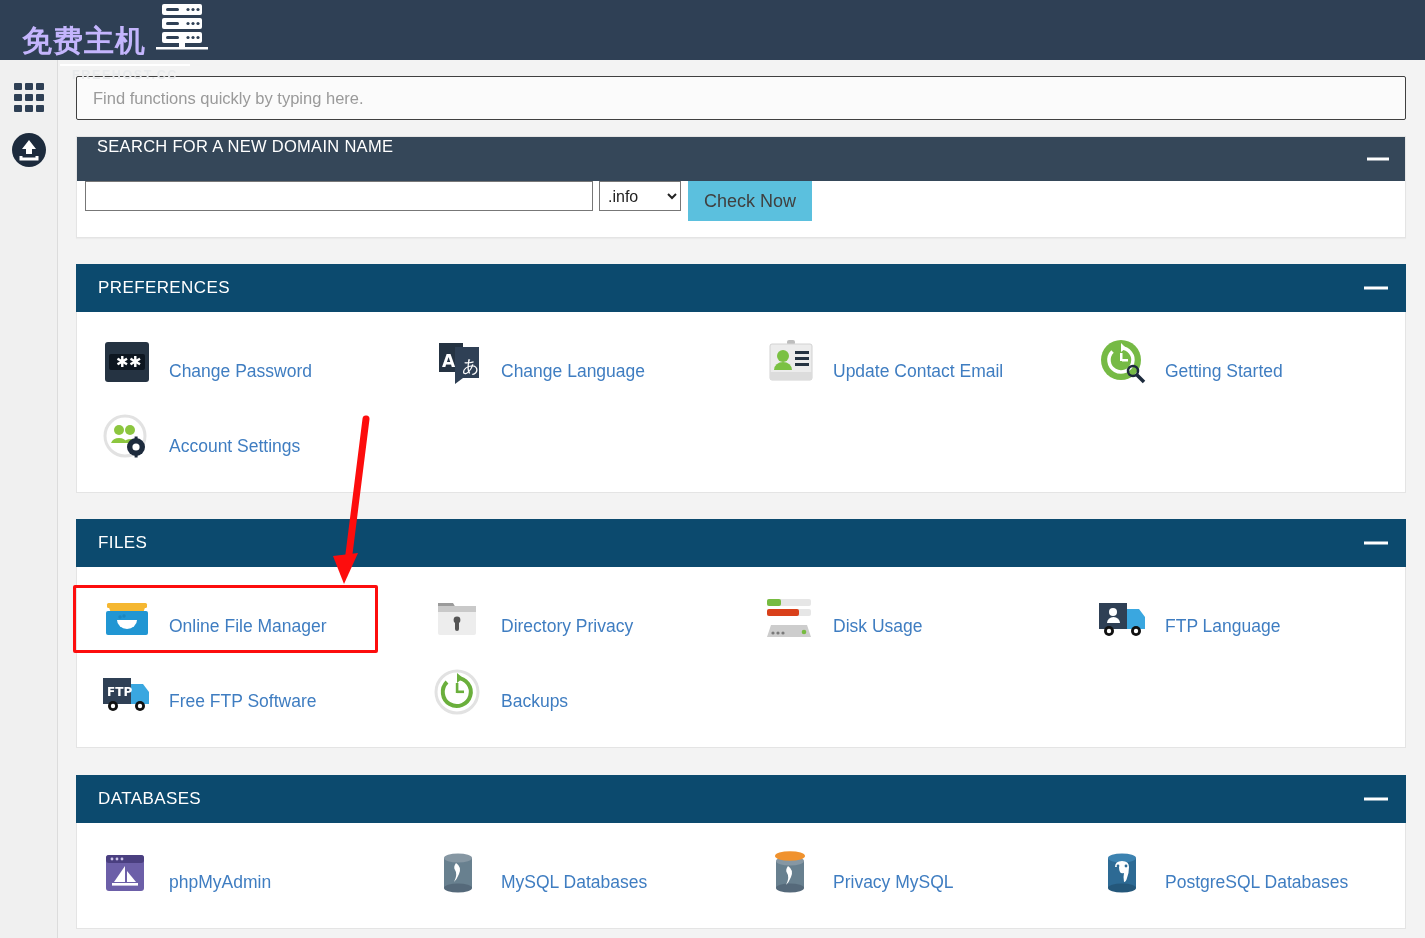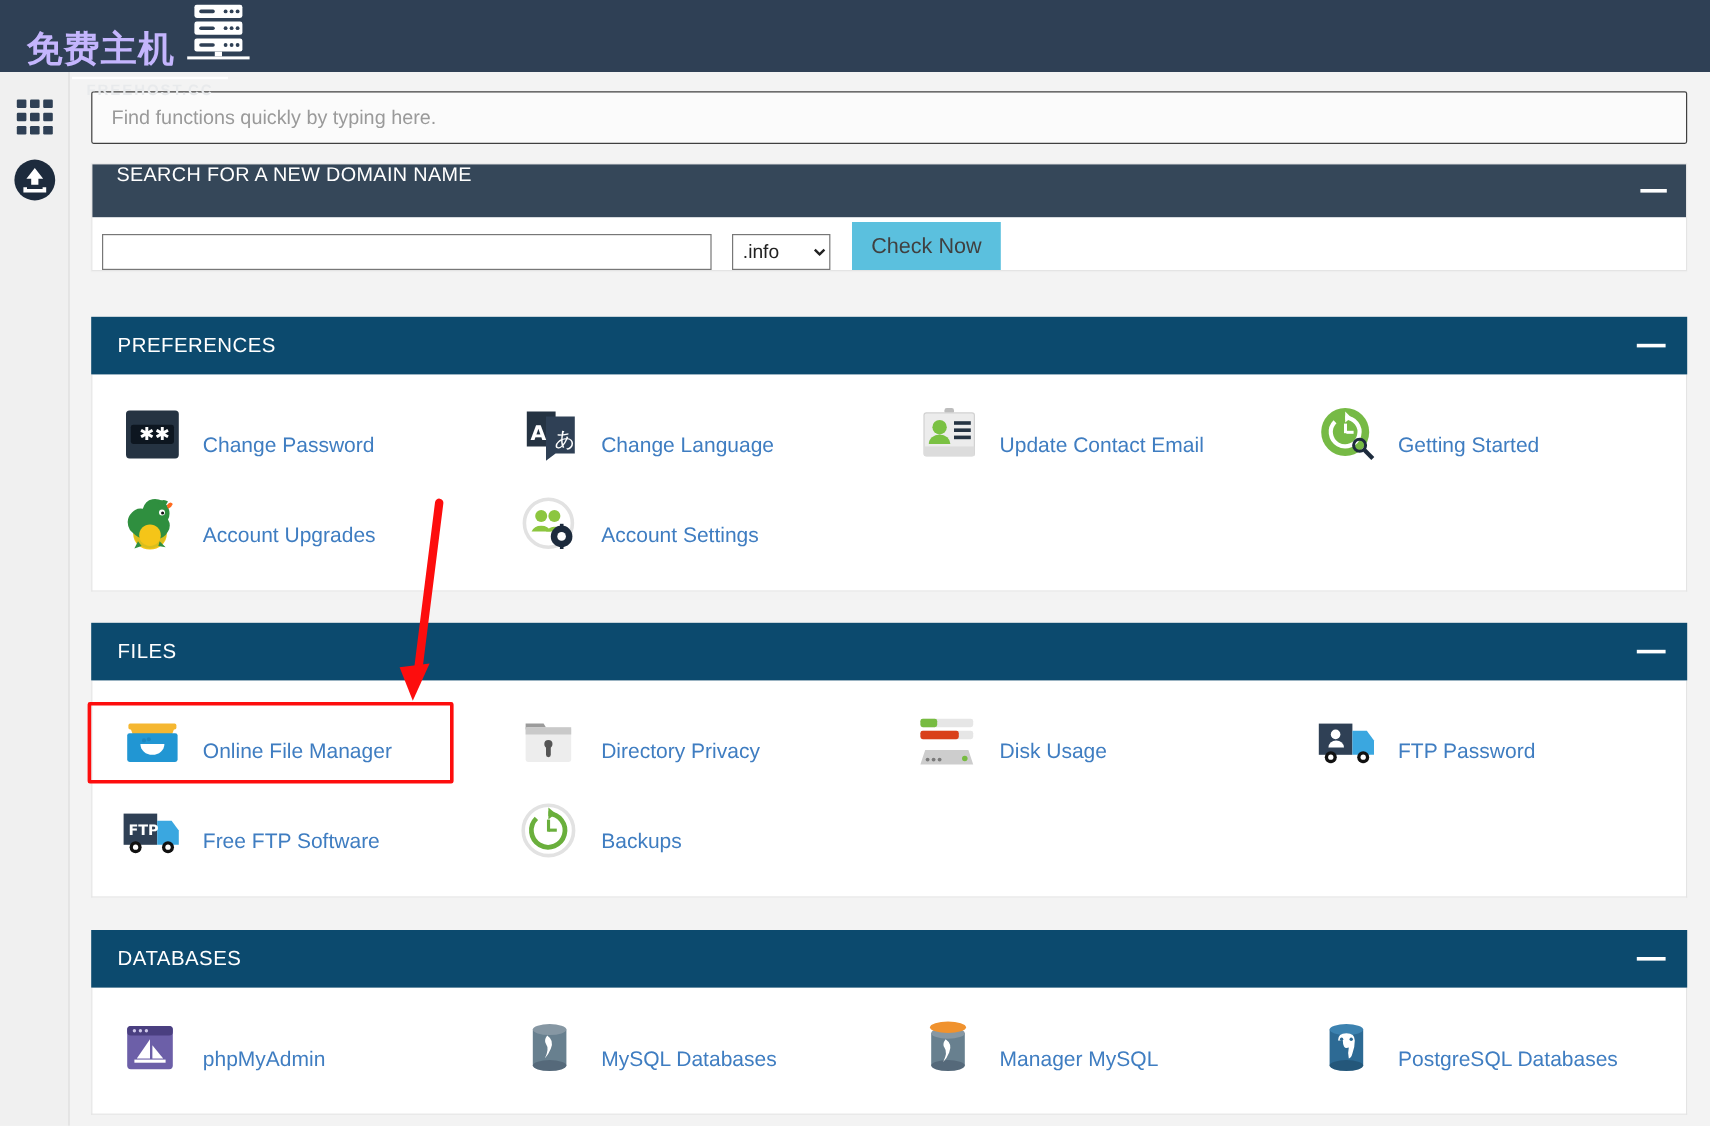--- a/index.html
+++ b/index.html
@@ -122,24 +122,24 @@
     position: relative;
   }
   .panel-head .minus {
     position: absolute; right: 16px; top: 50%;
     transform: translateY(-50%);
     width: 22px; height: 3px;
     background: #ffffff;
     cursor: pointer;
   }
   .domain-body {
-    height: 44px;
-    display: flex; align-items: flex-end;
+    height: 56px;
+    display: flex; align-items: flex-start;
     padding: 0 8px;
-    gap: 12px;
+    gap: 1px;
   }
   .domain-input {
     width: 508px; height: 30px;
     border: 1px solid #777;
     background: #fff;
     padding: 0 6px;
     font-family: "Liberation Sans", sans-serif;
     font-size: 14px;
     outline: none;
   }
@@ -365,37 +365,20 @@
             <path d="M24 10 l0 -5 l5 5 l-5 4 z" fill="#ffffff"></path>
             <rect x="23" y="15" width="2.5" height="8" fill="#ffffff"></rect>
             <rect x="25" y="21" width="6" height="2.5" fill="#ffffff"></rect>
             <circle cx="36" cy="33" r="5" fill="none" stroke="#1d2b3d" stroke-width="2.5"></circle>
             <line x1="40" y1="37" x2="47" y2="44" stroke="#1d2b3d" stroke-width="3.5"></line>
           </svg>
         </span>
         <span class="tile-label">Getting Started</span>
       </a>
 
-      <a class="tile">
-        <span class="tile-icon">
-          <svg width="52" height="48" viewBox="0 0 52 48">
-            <ellipse cx="24" cy="32" rx="14" ry="13" fill="#f5c518"></ellipse>
-            <path d="M10 30 a14 14 0 0 1 14 -14 a14 14 0 0 1 14 14 a14 14 0 0 1 -28 0 z" fill="#3a9b3a" opacity="0.15"></path>
-            <path d="M7 28 q-4 -8 2 -14 q4 -4 9 -3 q2 -7 8 -8 q8 -1 12 5 q4 6 1 12 q3 5 0 10 q-3 6 -11 7 q-10 1 -16 -4 q-5 -4 -5 -5 z" fill="#2f8f3f"></path>
-            <path d="M30 6 q5 -4 9 -1 q-2 4 -6 5 z" fill="#2f8f3f"></path>
-            <path d="M38 8 q3 -4 5 -1 q-1 3 -4 4 z" fill="#ff6a1e"></path>
-            <circle cx="34" cy="14" r="2.5" fill="#ffffff"></circle>
-            <circle cx="34.5" cy="14.5" r="1.3" fill="#111"></circle>
-            <path d="M14 38 l-3 6 l6 -2 z" fill="#2f8f3f"></path>
-            <path d="M32 38 l5 5 l-6 -1 z" fill="#2f8f3f"></path>
-            <ellipse cx="24" cy="33" rx="9" ry="9" fill="#f5c518"></ellipse>
-          </svg>
-        </span>
-        <span class="tile-label">Account Upgrades</span>
-      </a>
 
       <a class="tile">
         <span class="tile-icon">
           <svg width="52" height="48" viewBox="0 0 52 48">
             <circle cx="24" cy="23" r="20" fill="none" stroke="#e2e2e2" stroke-width="3"></circle>
             <circle cx="18" cy="17" r="5" fill="#8cc63f"></circle>
             <circle cx="29" cy="17" r="5" fill="#8cc63f"></circle>
             <path d="M10 30 a8.5 7.5 0 0 1 16 0 z" fill="#8cc63f"></path>
             <path d="M22 30 a8.5 7.5 0 0 1 15 0 z" fill="#8cc63f"></path>
             <circle cx="35" cy="34" r="9" fill="#1d2b3d"></circle>
@@ -468,21 +451,21 @@
             <rect x="4" y="10" width="28" height="26" fill="#2f4055"></rect>
             <path d="M32 16 L44 16 L50 24 L50 36 L32 36 Z" fill="#3aa7e0"></path>
             <circle cx="18" cy="19" r="4" fill="#ffffff"></circle>
             <path d="M12 30 a6.5 6 0 0 1 13 0 z" fill="#ffffff"></path>
             <circle cx="14" cy="38" r="5" fill="#111"></circle>
               <circle cx="14" cy="38" r="2.2" fill="#fff"></circle>
             <circle cx="41" cy="38" r="5" fill="#111"></circle>
               <circle cx="41" cy="38" r="2.2" fill="#fff"></circle>
           </svg>
         </span>
-        <span class="tile-label">FTP Password</span>
+        <span class="tile-label">FTP Language</span>
       </a>
 
       <a class="tile">
         <span class="tile-icon">
           <svg width="56" height="48" viewBox="0 0 56 48">
             <rect x="4" y="10" width="28" height="26" fill="#2f4055"></rect>
             <path d="M32 16 L44 16 L50 24 L50 36 L32 36 Z" fill="#3aa7e0"></path>
             <text x="8" y="28" font-family="DejaVu Sans" font-size="12" font-weight="bold" fill="#ffffff">FTP</text>
             <circle cx="14" cy="38" r="5" fill="#111"></circle>
               <circle cx="14" cy="38" r="2.2" fill="#fff"></circle>
@@ -547,21 +530,21 @@
       <a class="tile">
         <span class="tile-icon">
           <svg width="52" height="48" viewBox="0 0 52 48">
             <rect x="11" y="12" width="28" height="27" fill="#68808f"></rect>
             <ellipse cx="25" cy="39" rx="14" ry="4.6" fill="#55697a"></ellipse>
             <ellipse cx="25" cy="12" rx="14" ry="4.6" fill="#8697a3"></ellipse>
             <ellipse cx="25" cy="7" rx="15" ry="4.8" fill="#f0922e"></ellipse>
             <path d="M23 17 q6 4 3 11 q-2 5 -5 8 q4 -8 1 -12 q-2 -3 1 -7 z" fill="#ffffff"></path>
           </svg>
         </span>
-        <span class="tile-label">Manager MySQL</span>
+        <span class="tile-label">Privacy MySQL</span>
       </a>
 
       <a class="tile">
         <span class="tile-icon">
           <svg width="52" height="48" viewBox="0 0 52 48">
             <rect x="11" y="9" width="28" height="30" fill="#2d6a94"></rect>
             <ellipse cx="25" cy="9" rx="14" ry="4.6" fill="#3c82b0"></ellipse>
             <ellipse cx="25" cy="39" rx="14" ry="4.6" fill="#24577a"></ellipse>
             <path d="M18 18 q0 -6 7 -6 q7 0 7 6 q0 6 -2 11 q-1 4 -3 4 q-1 -5 0 -9 q-3 1 -4 -1 q-1 -2 -1 -5 z" fill="#ffffff"></path>
             <circle cx="21" cy="17" r="1.4" fill="#2d6a94"></circle>

